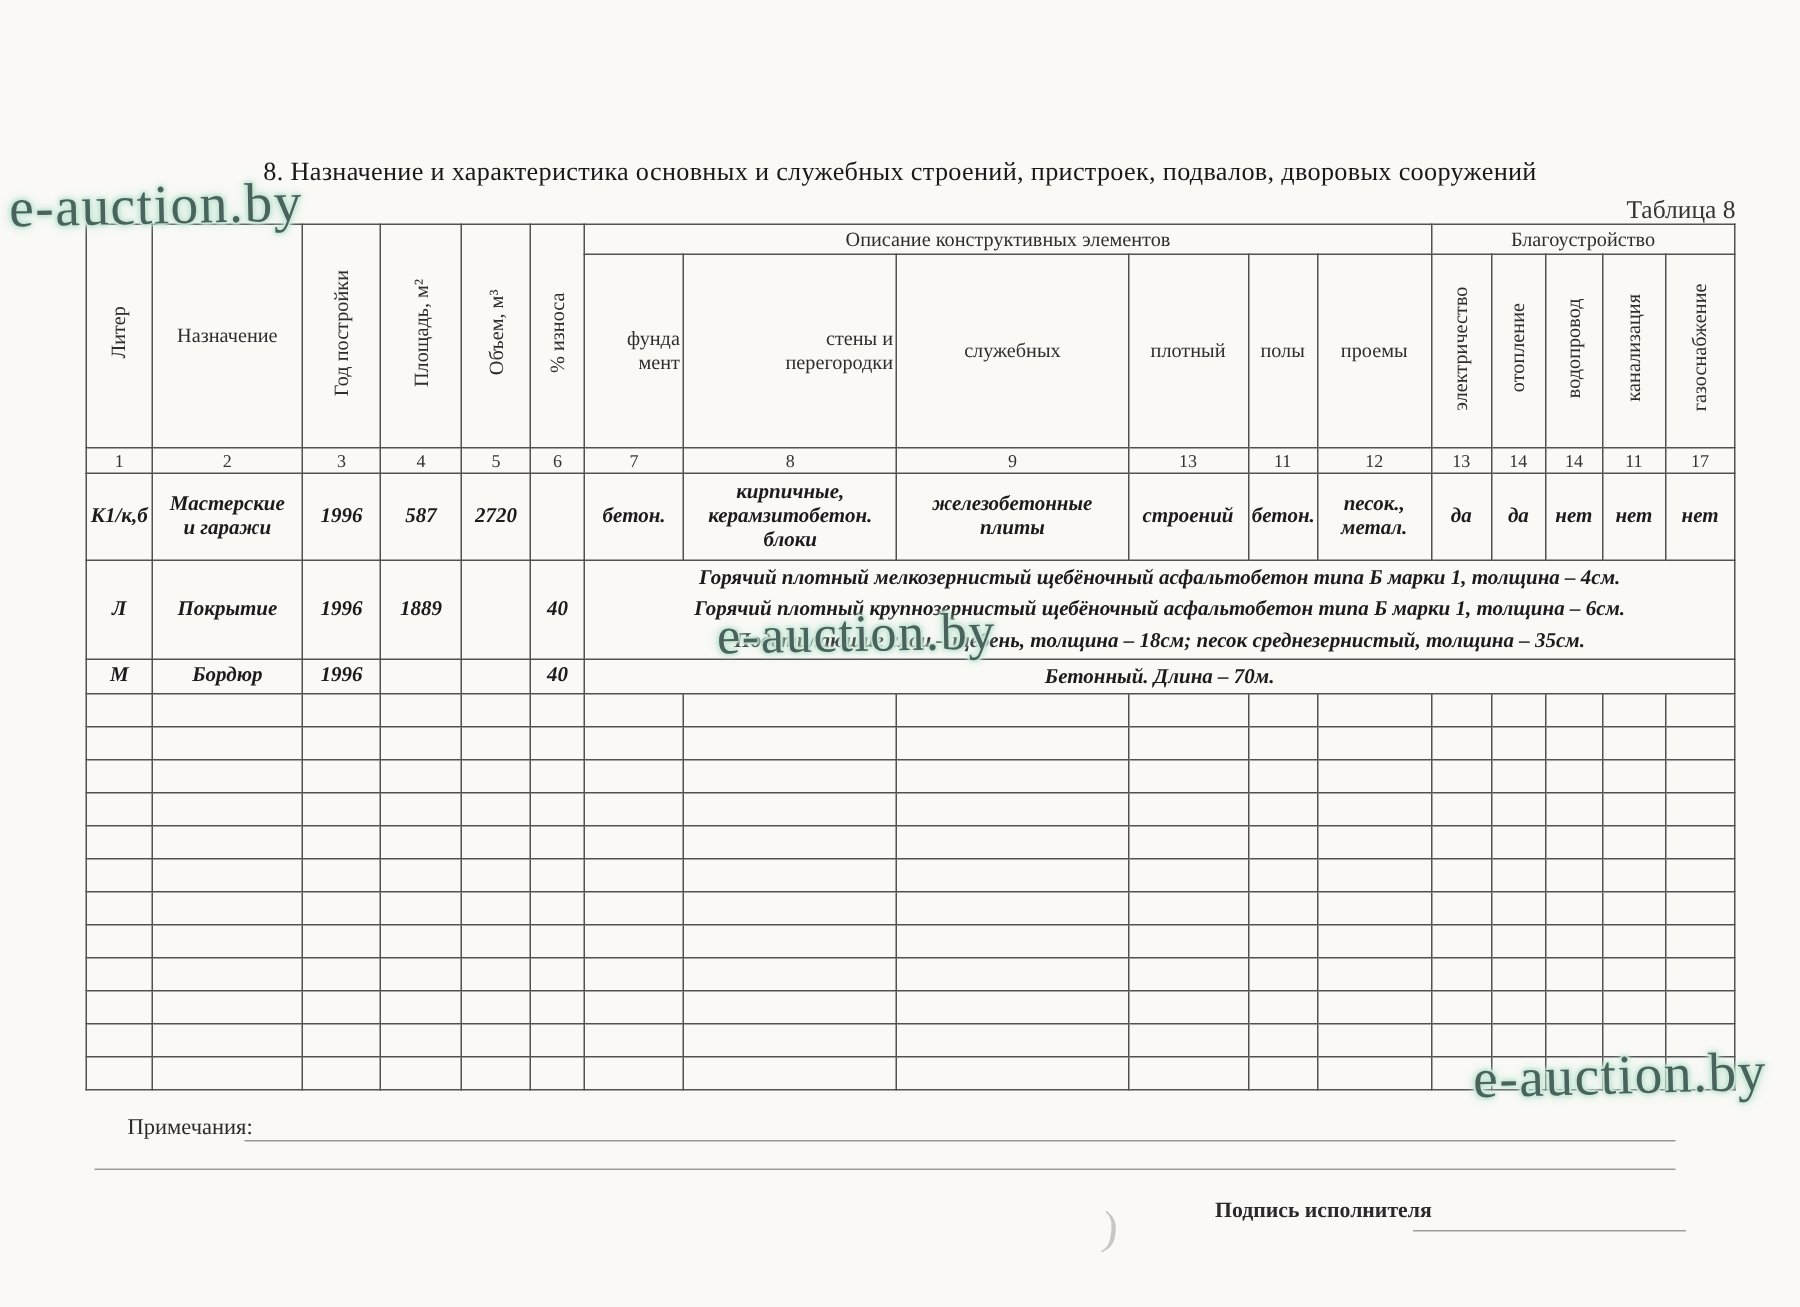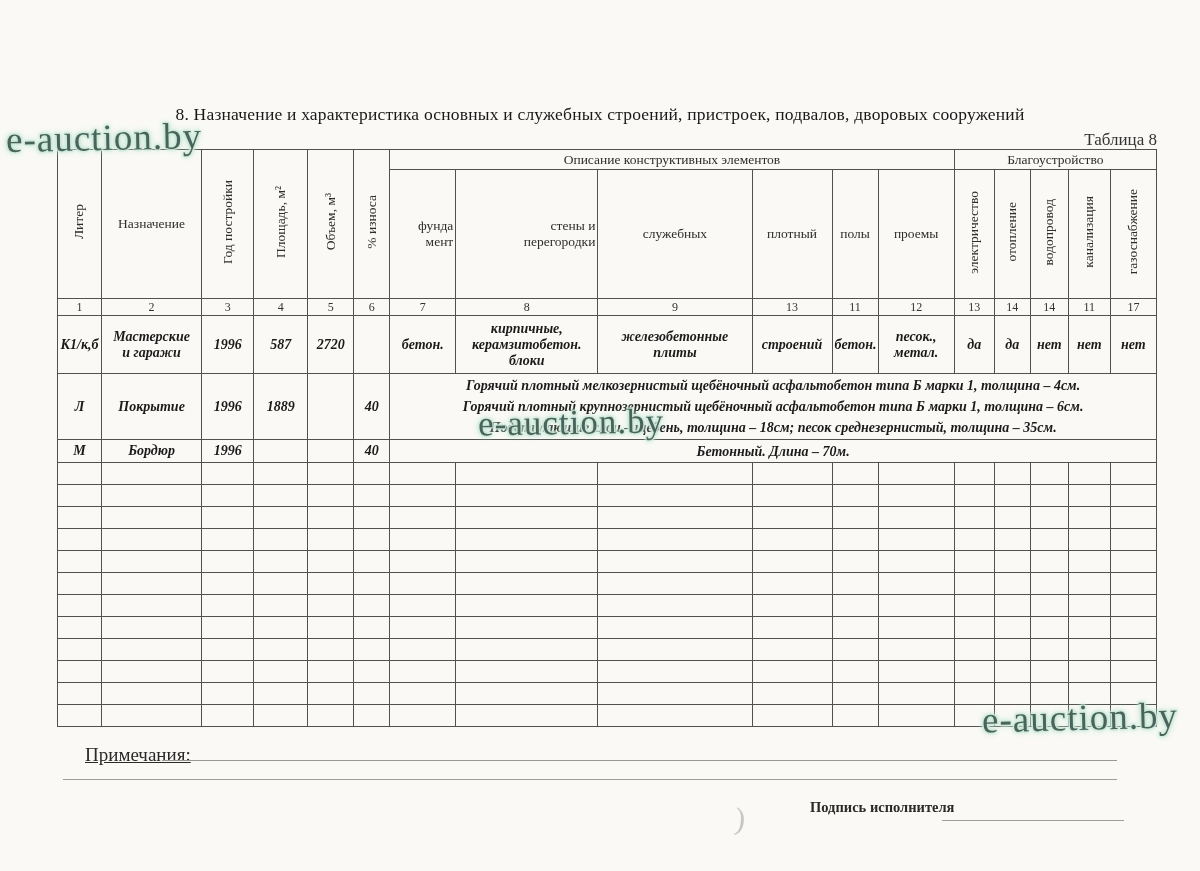--- a/index.html
+++ b/index.html
@@ -44,21 +44,21 @@
   }
   tr.data td {
     font-weight:700; font-style:italic; font-size:14px;
     text-align:center; vertical-align:middle; color:#1b1b1b;
   }
   tr.row-a { height:58px; }
   tr.row-b { height:66px; }
   tr.row-c { height:23px; }
   td.desc-cell { line-height:1.5; font-size:14px; }
   tr.empty-row td { height:21px; }
-  .notes-label { position:absolute; left:85px; top:744px; font-size:19px; color:#2a2a2a;text-decoration:underline; }
+  .notes-label { position:absolute; left:85px; top:744px; font-size:15px; color:#2a2a2a; }
   .notes-line-1 { position:absolute; left:163px; top:742px; width:954px; height:18px; border-bottom:1px solid #979793; }
   .notes-line-2 { position:absolute; left:63px;  top:761px; width:1054px; height:18px; border-bottom:1px solid #9d9d99; }
   .sign-label { position:absolute; left:810px; top:799px; font-size:14.5px; color:#2a2a2a;font-weight:bold; }
   .sign-line  { position:absolute; left:942px; top:800px; width:182px; height:20px; border-bottom:1px solid #9d9d99; }
   .wm {
     position:absolute; z-index:5; pointer-events:none;
     font-family:"Liberation Serif", serif; font-weight:400;
     color:#4a635c; letter-spacing:1px;
     text-shadow:
       0 0 2px #d2ecdf, 0 0 5px #bfe4d1, 0 0 9px #bfe4d1,

